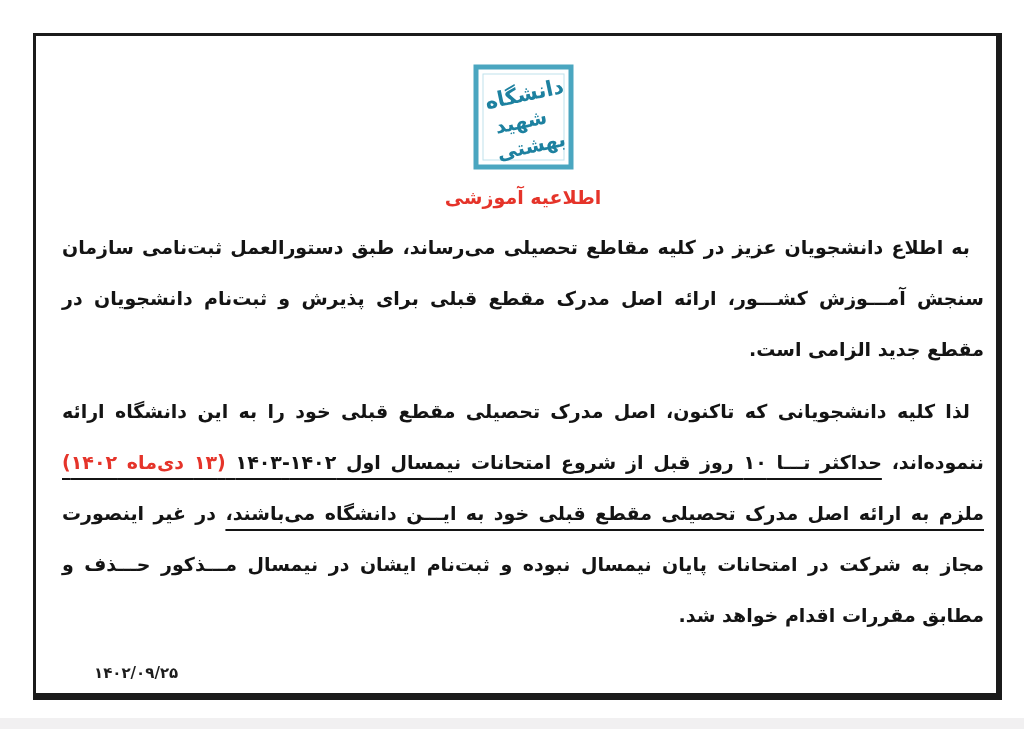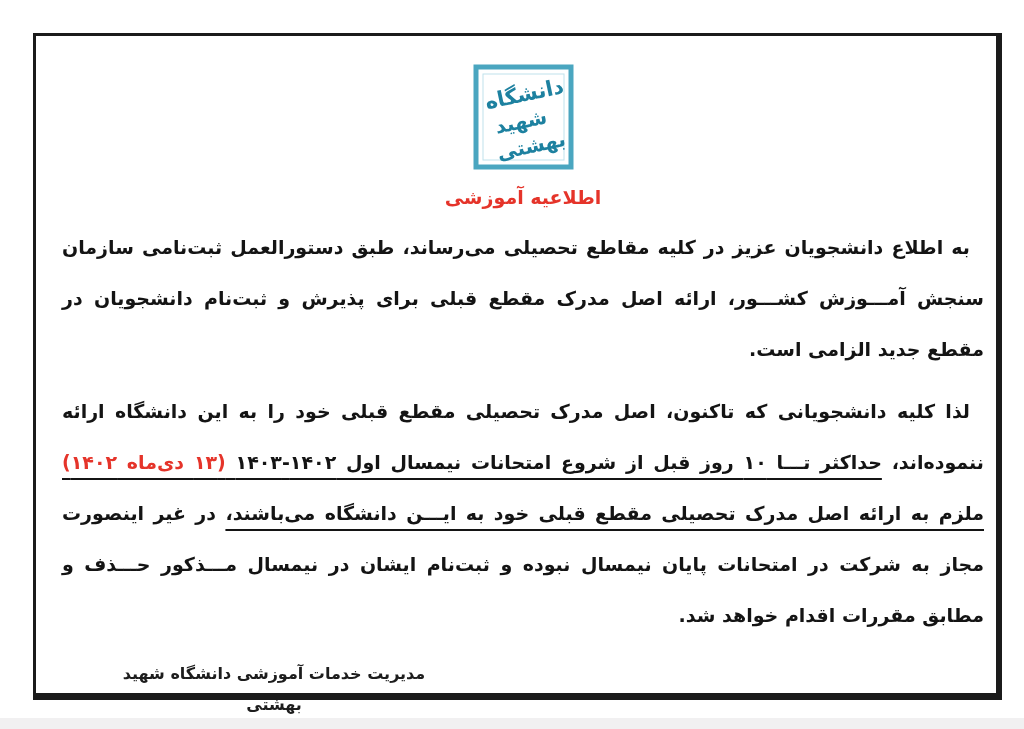--- a/index.html
+++ b/index.html
@@ -101,21 +101,20 @@
 
       <div class="notice-heading">اطلاعیه آموزشی</div>
 
       <div class="body-text">
         <p class="para">به اطلاع دانشجویان عزیز در کلیه مقاطع تحصیلی می‌رساند، طبق دستورالعمل ثبت‌نامی سازمان سنجش آمـــوزش کشـــور، ارائه اصل مدرک مقطع قبلی برای پذیرش و ثبت‌نام دانشجویان در مقطع جدید الزامی است.</p>
 
         <p class="para"><span>لذا کلیه دانشجویانی که تاکنون، اصل مدرک تحصیلی مقطع قبلی خود را به این دانشگاه ارائه ننموده‌اند، </span><span class="u-line"><span>حداکثر تـــا ۱۰ روز قبل از شروع امتحانات نیمسال اول ۱۴۰۲-۱۴۰۳ </span><span class="red-text">(۱۳ دی‌ماه ۱۴۰۲)</span><span> ملزم به ارائه اصل مدرک تحصیلی مقطع قبلی خود به ایـــن دانشگاه می‌باشند،</span></span><span> در غیر اینصورت مجاز به شرکت در امتحانات پایان نیمسال نبوده و ثبت‌نام ایشان در نیمسال مـــذکور حـــذف و مطابق مقررات اقدام خواهد شد.</span></p>
       </div>
 
       <div class="signature">
-        <div class="sig-title">مدیریت خدمات آموزشی دانشگاه شهید بهشتی</div>
         <div class="sig-date">۱۴۰۲/۰۹/۲۵</div>
       </div>
 
     </div>
   </div>
 
   <div class="bottom-strip"></div>
 </div>
 
 </body></html>

